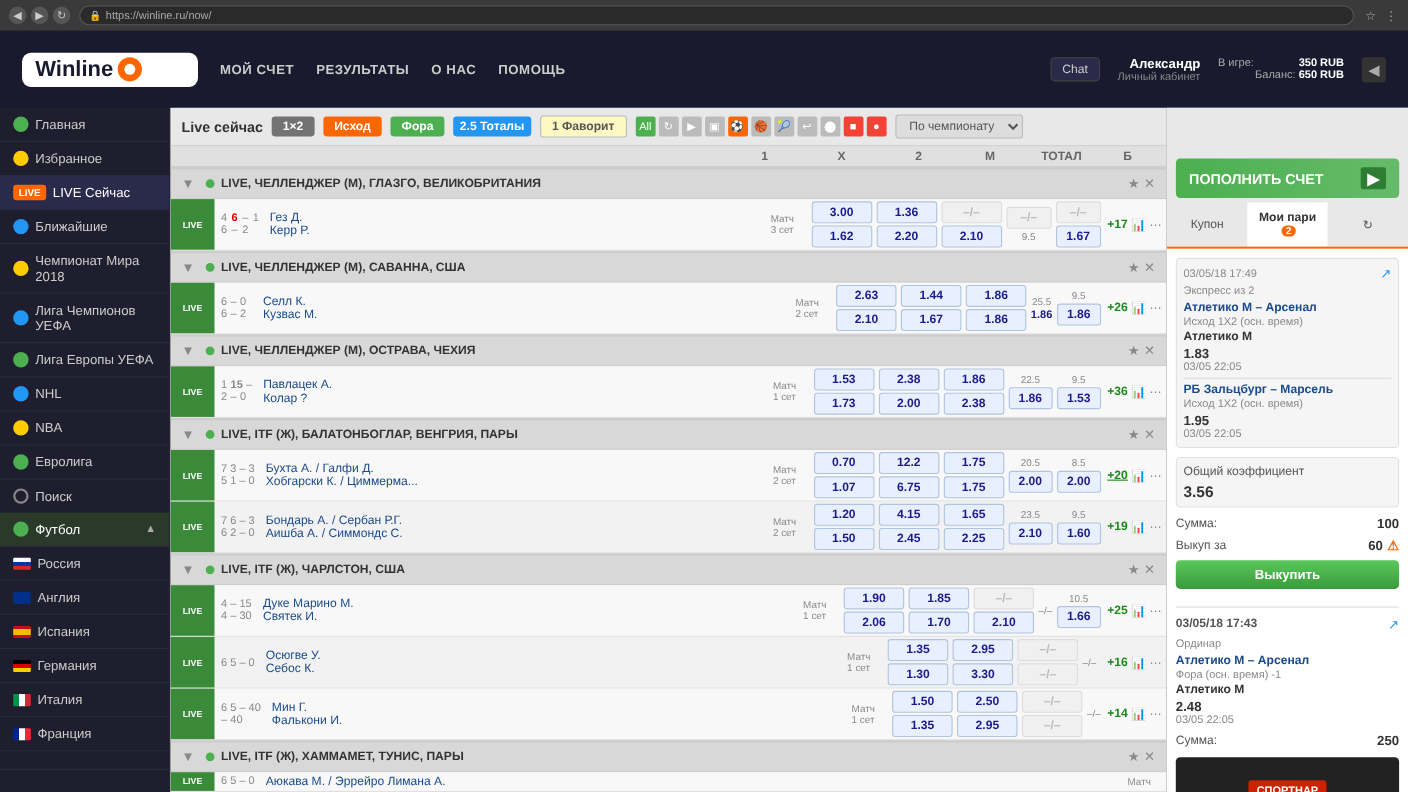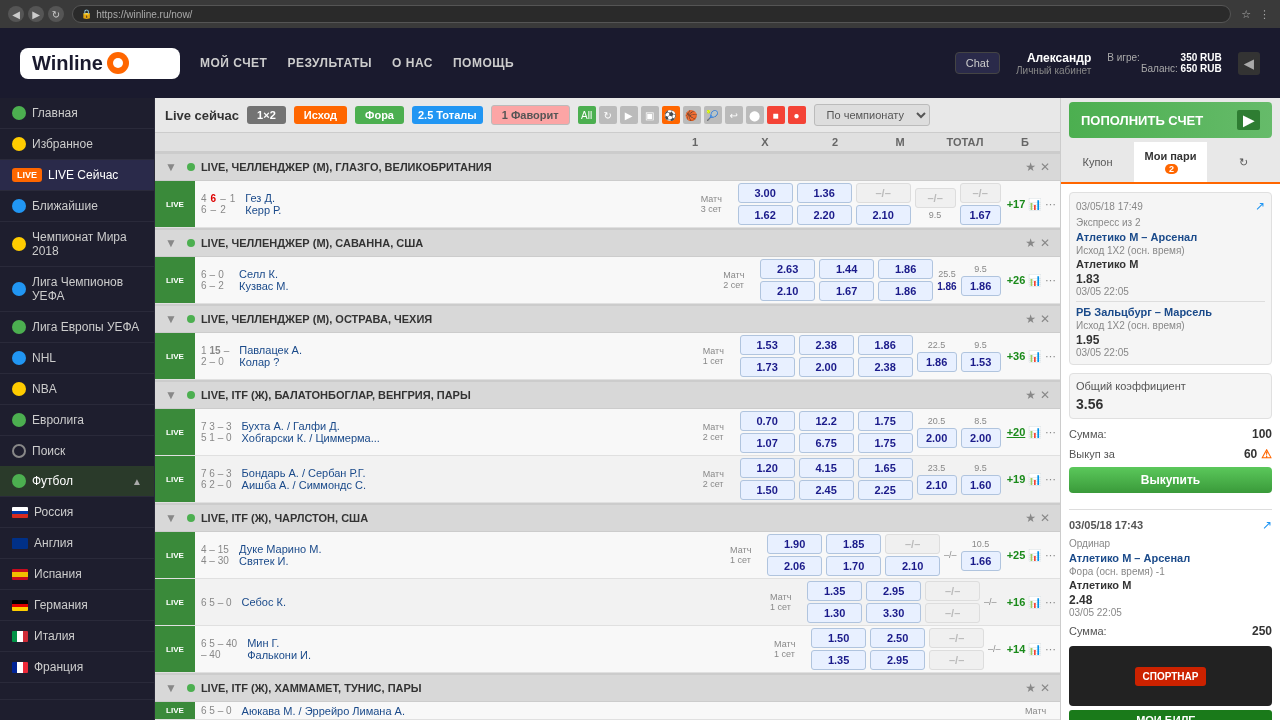--- a/index.html
+++ b/index.html
@@ -127,21 +127,21 @@
       border: none;
       border-radius: 3px;
       padding: 3px 10px;
       font-size: 11px;
       cursor: pointer;
       font-weight: bold;
     }
     .tab-1x2 { background: #737373; color: #fff; }
     .tab-active { background: #ff6600; color: #fff; }
     .tab-green { background: #4caf50; color: #fff; }
-    .tab-outline { background: #fca5a5; color: #555; border: 1px solid #bbb; }
+    .tab-outline { background: #fef9c3; color: #555; border: 1px solid #bbb; }
     .toolbar-icons { display: flex; gap: 3px; }
     .t-icon { width: 18px; height: 18px; border-radius: 2px; display: flex; align-items: center; justify-content: center; font-size: 10px; cursor: pointer; }
     .ti-green { background: #4caf50; color: white; }
     .ti-gray { background: #bbb; color: white; }
     .ti-orange { background: #ff6600; color: white; }
     .ti-red { background: #f44336; color: white; }
     .dropdown-btn { background: #ddd; border: 1px solid #bbb; border-radius: 3px; padding: 3px 8px; font-size: 11px; cursor: pointer; color: #555; }
 
     
     .tournament-header {
@@ -245,20 +245,21 @@
       justify-content: space-between;
       background: linear-gradient(to right, #4caf50, #66bb6a);
       color: white;
       border: none;
       border-radius: 4px;
       padding: 8px 12px;
       font-size: 13px;
       font-weight: bold;
       cursor: pointer;
       width: 100%;
+      margin-top: 42px;
     }
     .deposit-arrow { background: #2e7d32; border-radius: 2px; padding: 2px 6px; font-size: 14px; }
 
     .tourn-expand { color: #888; margin-right: 4px; }
   </style>
 </head>
 <body>
 
 <div class="browser-bar">
   <div class="browser-controls">
@@ -761,20 +762,21 @@
 
     <div style="display:flex;align-items:stretch;border-bottom:1px solid #e0e0e0;background:#f2f2f2;">
       <div style="width:40px;background:#3a8a3a;display:flex;flex-direction:column;align-items:center;justify-content:center;padding:3px;">
         <span style="color:#fff;font-size:8px;font-weight:bold;">LIVE</span>
       </div>
       <div style="display:flex;flex-direction:column;justify-content:center;padding:3px 6px;min-width:40px;">
         <div style="font-size:10px;color:#888;">6 5 – 0</div>
         <div style="font-size:10px;color:#888;"> </div>
       </div>
       <div style="flex:1;display:flex;flex-direction:column;justify-content:center;padding:2px 4px;">
+        <span style="font-size:11px;color:#1a4a8a;cursor:pointer;">Осюгве У.</span>
         <span style="font-size:11px;color:#1a4a8a;cursor:pointer;">Себос К.</span>
       </div>
       <div style="display:flex;flex-direction:column;justify-content:center;min-width:35px;">
         <span style="font-size:9px;color:#888;">Матч</span>
         <span style="font-size:9px;color:#888;">1 сет</span>
       </div>
       <div style="display:flex;flex-direction:column;gap:2px;justify-content:center;padding:2px;">
         <button class="odd-btn" style="min-width:55px;">1.35</button>
         <button class="odd-btn" style="min-width:55px;">1.30</button>
       </div>

